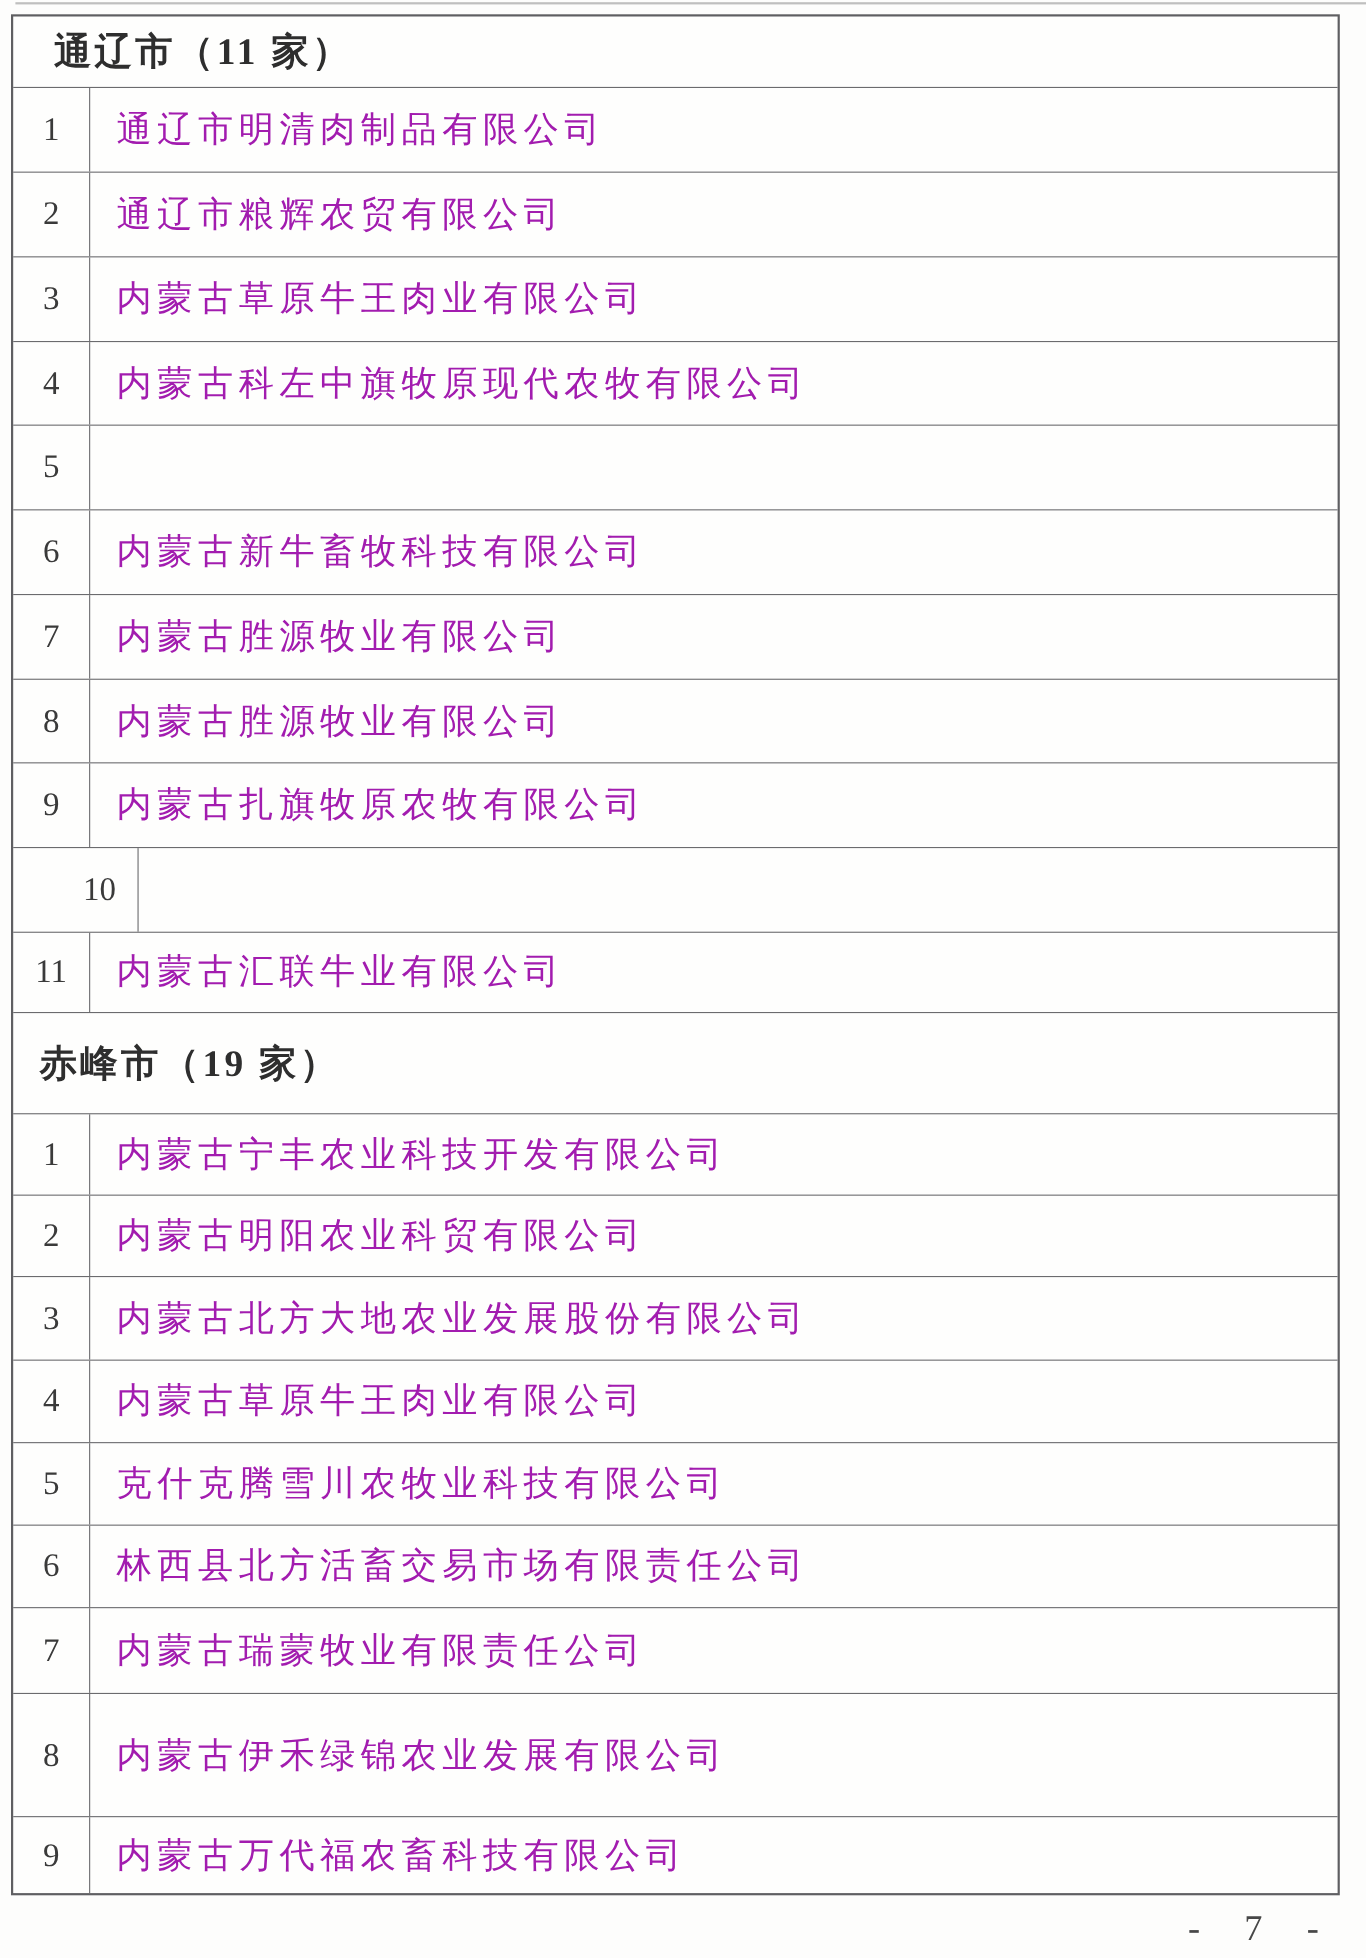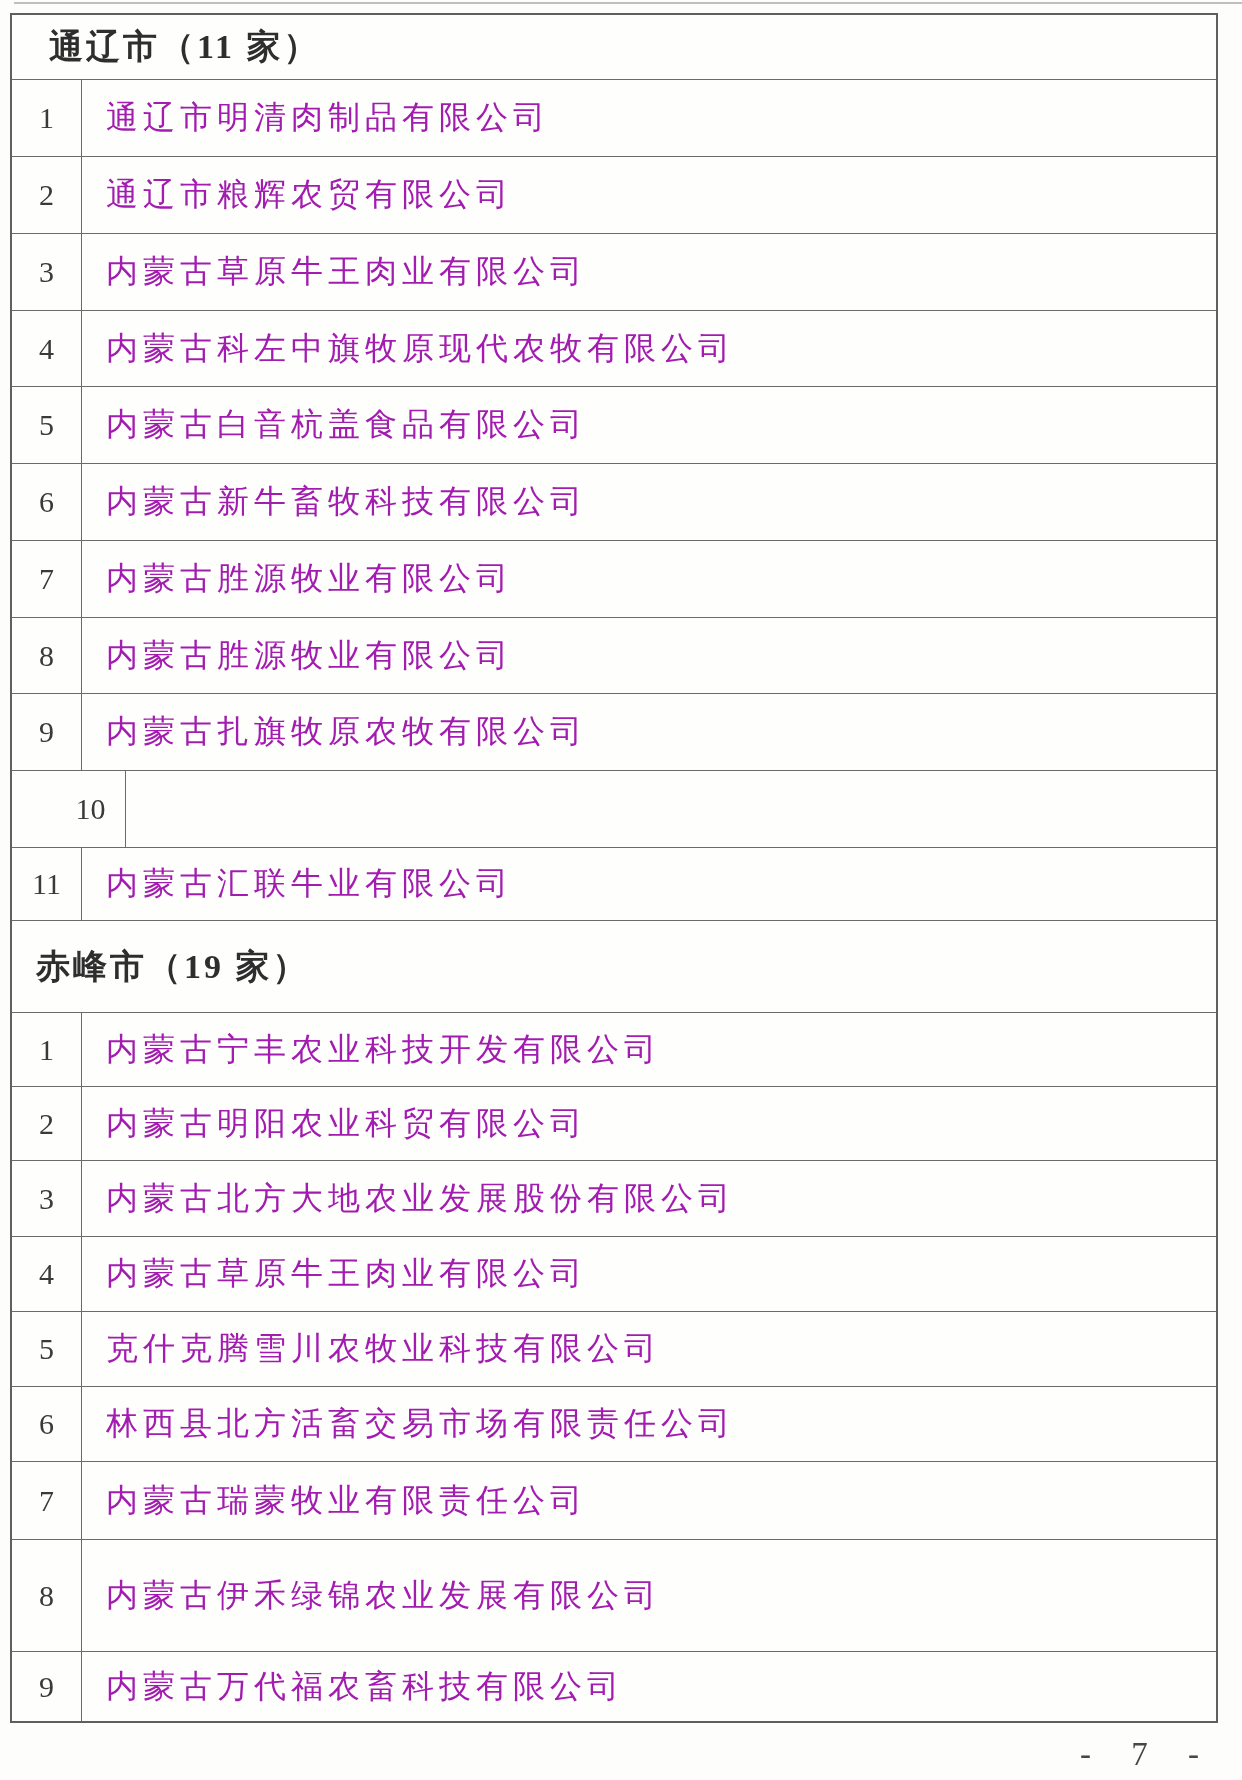--- a/index.html
+++ b/index.html
@@ -102,21 +102,20 @@
     <div class="row" style="height: 77px;">
       <div class="no-cell">3</div>
       <div class="name-cell">内蒙古草原牛王肉业有限公司</div>
     </div>
     <div class="row" style="height: 76px;">
       <div class="no-cell">4</div>
       <div class="name-cell">内蒙古科左中旗牧原现代农牧有限公司</div>
     </div>
     <div class="row" style="height: 77px;">
       <div class="no-cell">5</div>
-      <div class="name-cell">内蒙古白音杭盖食品有限公司</div>
     </div>
     <div class="row" style="height: 77px;">
       <div class="no-cell">6</div>
       <div class="name-cell">内蒙古新牛畜牧科技有限公司</div>
     </div>
     <div class="row" style="height: 77px;">
       <div class="no-cell">7</div>
       <div class="name-cell">内蒙古胜源牧业有限公司</div>
     </div>
     <div class="row" style="height: 76px;">

